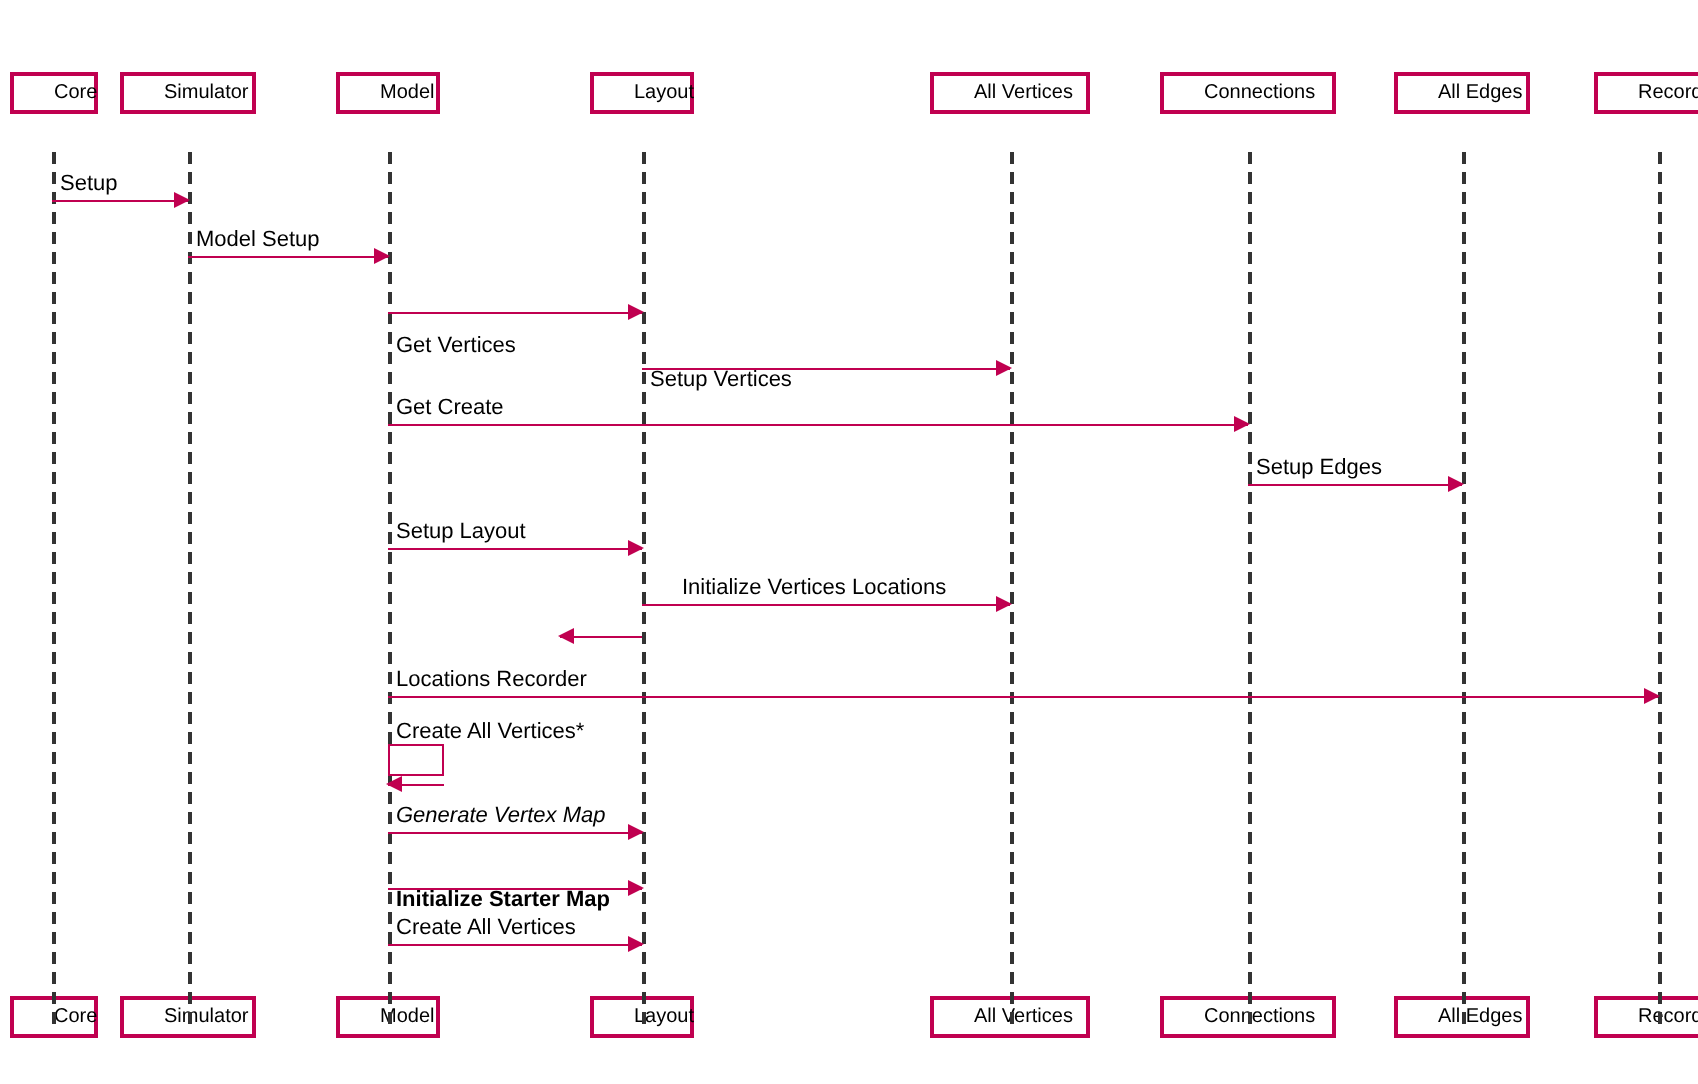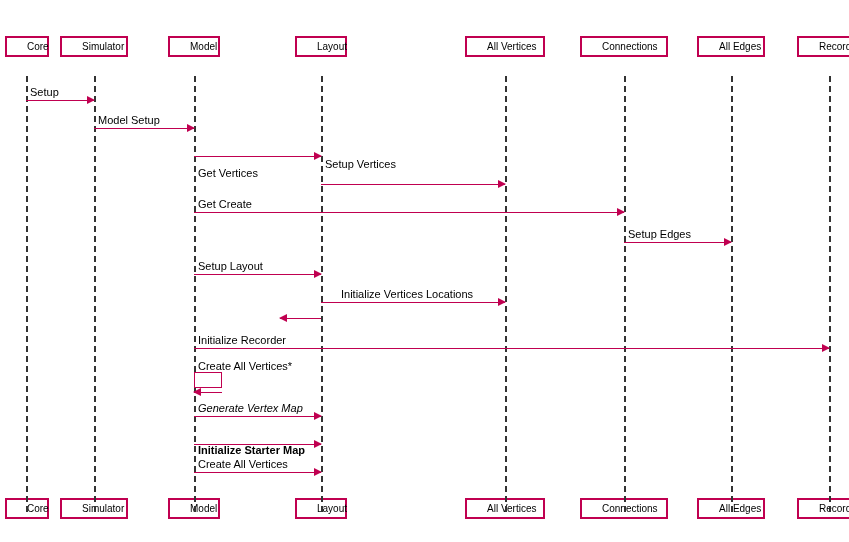--- a/index.html
+++ b/index.html
@@ -112,32 +112,32 @@
     <div class="lifeline" style="left: 624px;"></div>
     <div class="lifeline" style="left: 731px;"></div>
     <div class="lifeline" style="left: 829px;"></div>
     <div class="arrow" style="left: 26px; top: 100px; width: 68px;"></div>
     <div class="arrow-label" style="left: 30px; top: 86px;">Setup</div>
     <div class="arrow" style="left: 94px; top: 128px; width: 100px;"></div>
     <div class="arrow-label" style="left: 98px; top: 114px;">Model Setup</div>
     <div class="arrow" style="left: 194px; top: 156px; width: 127px;"></div>
     <div class="arrow-label" style="left: 198px; top: 128px; margin-top: 39px;">Get Vertices</div>
     <div class="arrow" style="left: 321px; top: 184px; width: 184px;"></div>
-    <div class="arrow-label" style="left: 325px; top: 158px; text-align: center;">Setup Vertices</div>
+    <div class="arrow-label" style="left: 325px; top: 184px; text-align: center;">Setup Vertices</div>
     <div class="arrow" style="left: 194px; top: 212px; width: 430px;"></div>
     <div class="arrow-label" style="left: 198px; top: 198px;">Get Create</div>
     <div class="arrow" style="left: 624px; top: 242px; width: 107px;"></div>
     <div class="arrow-label" style="left: 628px; top: 228px;">Setup Edges</div>
     <div class="arrow" style="left: 194px; top: 274px; width: 127px;"></div>
     <div class="arrow-label" style="left: 198px; top: 260px;">Setup Layout</div>
     <div class="arrow" style="left: 321px; top: 302px; width: 184px;"></div>
     <div class="arrow-label" style="left: 325px; top: 288px; margin-left: 16px;">Initialize Vertices Locations</div>
     <div class="arrow left" style="left: 280px; top: 318px; width: 41px;"></div>
     <div class="arrow" style="left: 194px; top: 348px; width: 635px;"></div>
-    <div class="arrow-label" style="left: 198px; top: 334px;">Initialize Recorder</div>
+    <div class="arrow-label" style="left: 198px; top: 334px;">Locations Recorder</div>
     <div class="self-box" style="left: 194px; top: 372px;"></div>
     <div class="arrow-label" style="left: 198px; top: 360px;">Create All Vertices*</div>
     <div class="arrow left" style="left: 194px; top: 392px; width: 28px;"></div>
     <div class="arrow" style="left: 194px; top: 416px; width: 127px;"></div>
     <div class="arrow-label" style="left: 198px; top: 402px; font-style: italic;">Generate Vertex Map</div>
     <div class="arrow" style="left: 194px; top: 444px; width: 127px;"></div>
     <div class="arrow-label" style="left: 198px; top: 444px; font-weight: bold;">Initialize Starter Map</div>
     <div class="arrow" style="left: 194px; top: 472px; width: 127px;"></div>
     <div class="arrow-label" style="left: 198px; top: 458px;">Create All Vertices</div>
   </div>

